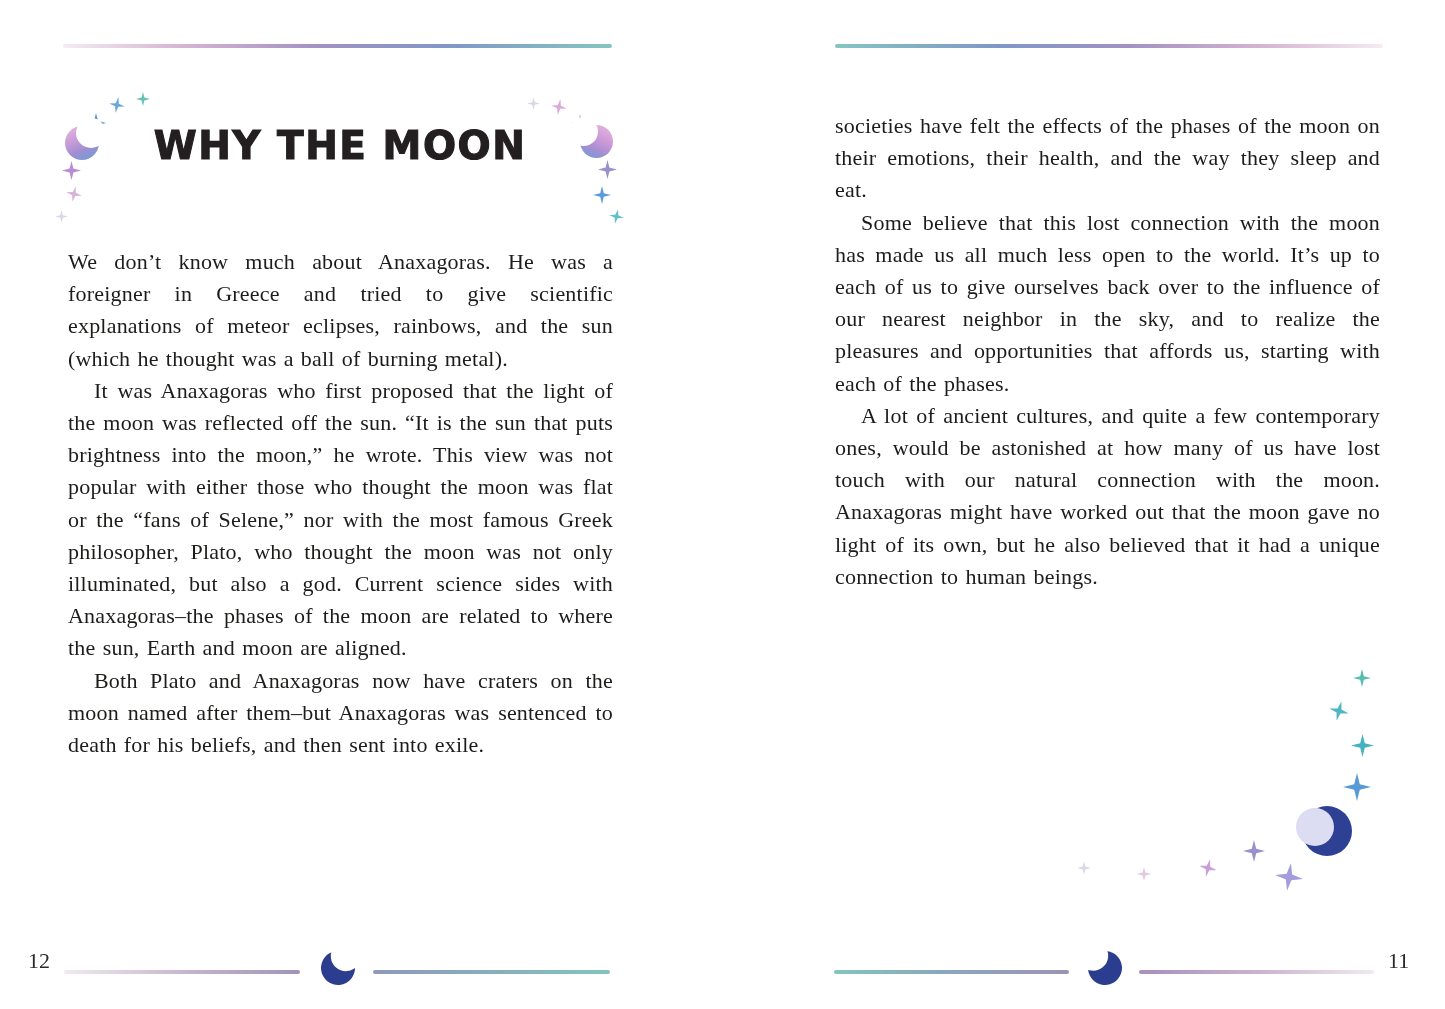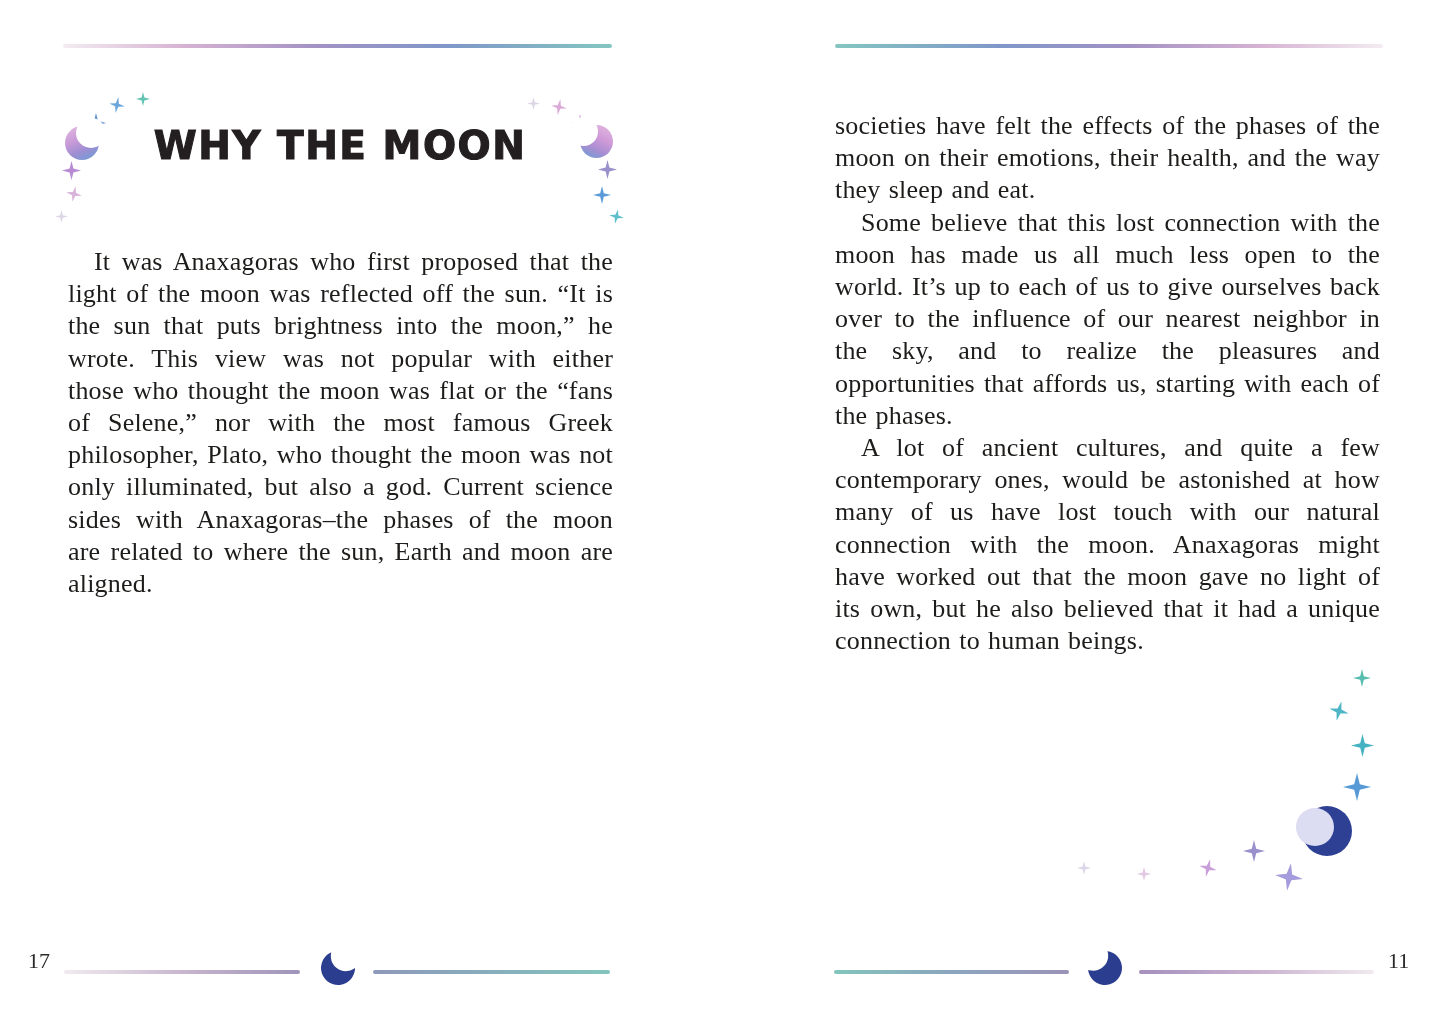--- a/index.html
+++ b/index.html
@@ -23,21 +23,21 @@
   .title {
     position:absolute; left:68px; top:96px; width:544px;
     text-align:center; font-family:"DejaVu Sans", sans-serif;
     font-weight:800; font-size:39px; line-height:47px;
     letter-spacing:1.5px; color:#231f20;
     -webkit-text-stroke:1.1px #231f20;
   }
   
   .bodytext {
     position:absolute; width:545px; text-align:justify;
-    font-size:26px; line-height:32.2px; color:#1d1c1a;
+    font-size:22px; line-height:32.2px; color:#1d1c1a;
     letter-spacing:0.2px; word-spacing:1.5px;
   }
   .bodytext p { margin:0; text-indent:26px; }
   .bodytext p.first { text-indent:0; }
   #body-left  { left:68px;  top:246px; }
   #body-right { left:835px; top:110px; }
   
   .pagenum { position:absolute; top:948px; font-size:22px; color:#2a2a28; }
   .pagenum.left  { left:28px; }
   .pagenum.right { left:1388px; }
@@ -88,24 +88,26 @@
       <i class="star" style="left:598px;top:160px;width:19px;height:19px;background:#9a90cc;"></i>
       <i class="star" style="left:593px;top:186px;width:18px;height:18px;background:#5b9bd8;"></i>
       <i class="star" style="left:609px;top:209px;width:15px;height:15px;background:#5fc0ca;transform:rotate(12deg);"></i>
     </div>
 
     <h1 class="title">
       <span>WHY THE MOON</span><br>
     </h1>
 
     <div class="bodytext" id="body-left">
+      <p class="first">We don’t know much about Anaxagoras. He was a foreigner in Greece and tried to give scientific explanations of meteor eclipses, rainbows, and the sun (which he thought was a ball of burning metal).</p>
       <p>It was Anaxagoras who first proposed that the light of the moon was reflected off the sun. “It is the sun that puts brightness into the moon,” he wrote. This view was not popular with either those who thought the moon was flat or the “fans of Selene,” nor with the most famous Greek philosopher, Plato, who thought the moon was not only illuminated, but also a god. Current science sides with Anaxagoras–the phases of the moon are related to where the sun, Earth and moon are aligned.</p>
+      <p>Both Plato and Anaxagoras now have craters on the moon named after them–but Anaxagoras was sentenced to death for his beliefs, and then sent into exile.</p>
     </div>
 
-    <span class="pagenum left">17</span>
+    <span class="pagenum left">12</span>
     <div class="rule rule-foot rule-fl1"></div>
     <span class="moon foot-moon-left"></span>
     <div class="rule rule-foot rule-fl2"></div>
   </section>
 
   <section>
     <div class="rule rule-top-right"></div>
 
     <div class="bodytext" id="body-right">
       <p class="first">societies have felt the effects of the phases of the moon on their emotions, their health, and the way they sleep and eat.</p>

